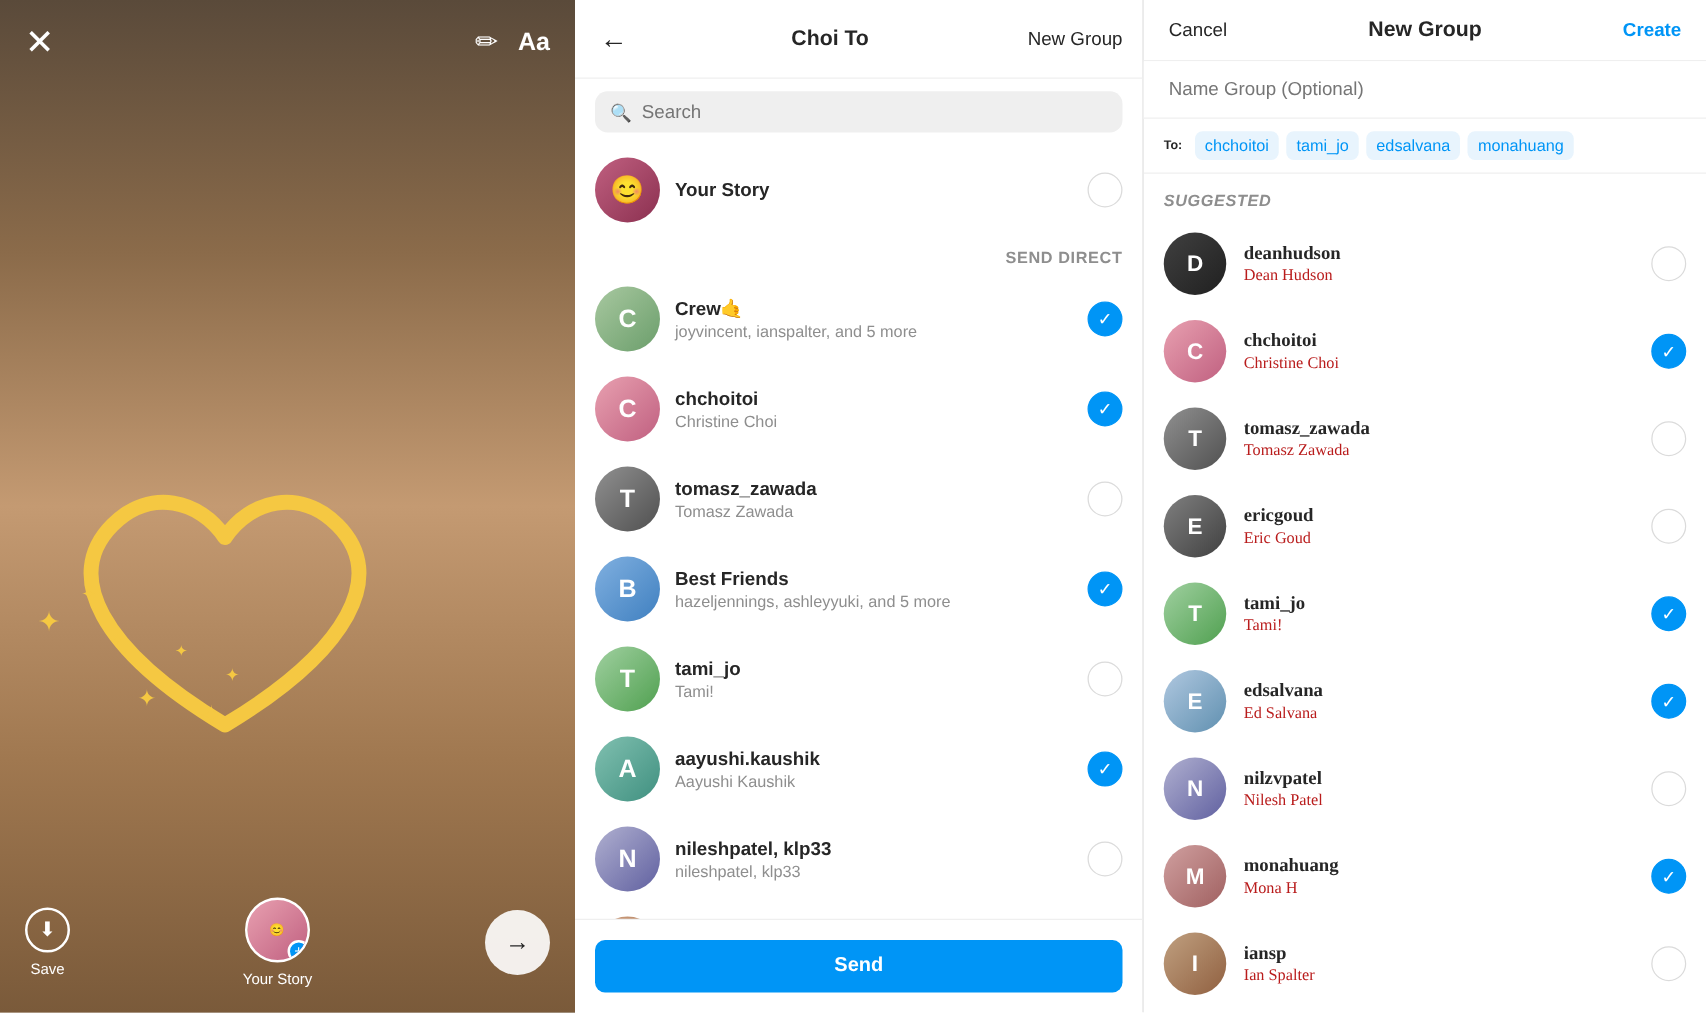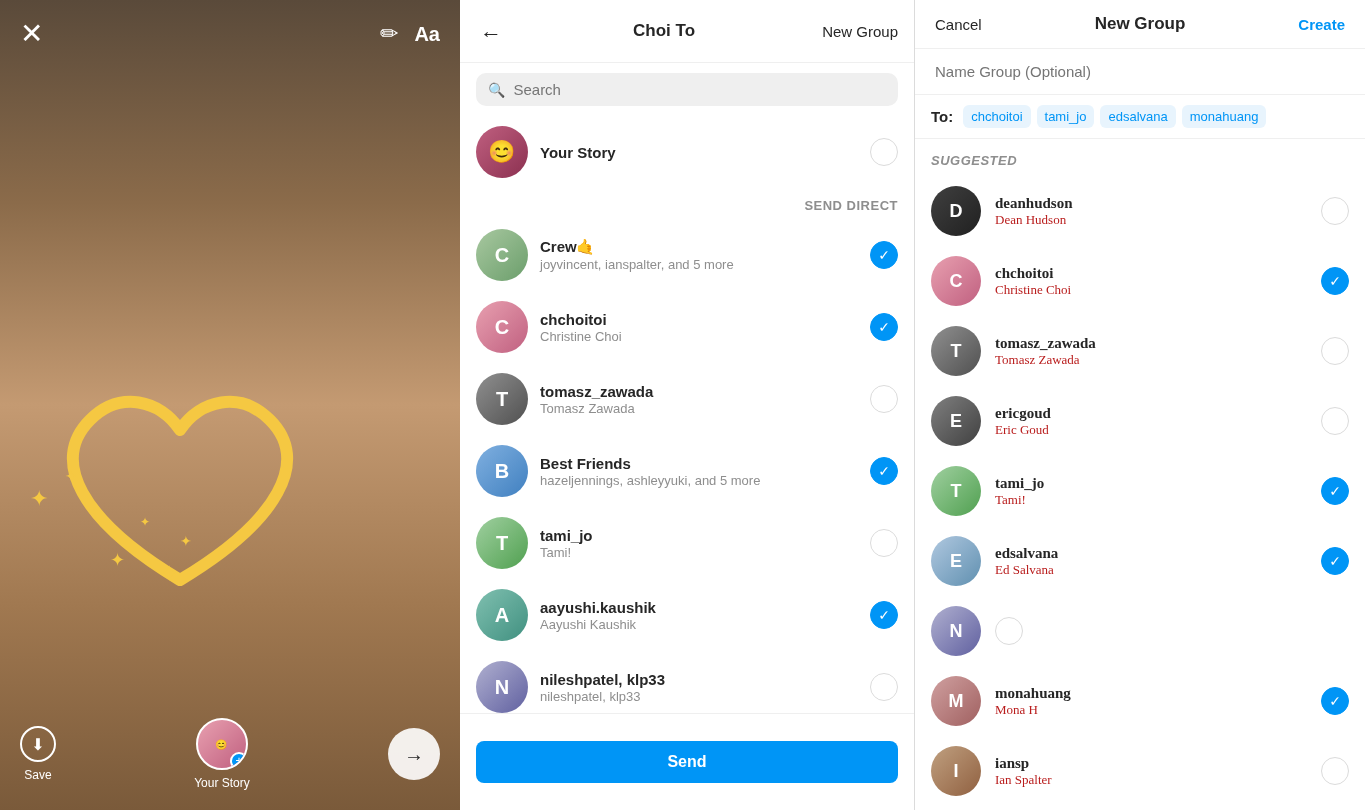--- a/index.html
+++ b/index.html
@@ -253,21 +253,21 @@
     .check-circle.checked {
       background: #0095f6;
       border-color: #0095f6;
       display: flex;
       align-items: center;
       justify-content: center;
       color: white;
       font-size: 14px;
     }
     .send-btn-bar {
-      padding: 27px 16px;
+      padding: 16px 16px;
       border-top: 1px solid #efefef;
     }
     .send-btn {
       width: 100%;
       padding: 12px;
       background: #0095f6;
       color: white;
       border: none;
       border-radius: 8px;
       font-size: 16px;
@@ -319,21 +319,21 @@
     }
     .to-bar {
       display: flex;
       align-items: center;
       padding: 10px 16px;
       border-bottom: 1px solid #efefef;
       flex-wrap: wrap;
       gap: 6px;
     }
     .to-label {
-      font-size: 15px;
+      font-size: 10px;
       font-weight: 600;
       color: #262626;
       margin-right: 4px;
     }
     .to-tag {
       background: #e8f4fd;
       color: #0095f6;
       border-radius: 6px;
       padding: 4px 8px;
       font-size: 13px;
@@ -675,20 +675,24 @@
       <div class="right-avatar av-ed">E</div>
       <div class="right-info">
         <div class="right-name">edsalvana</div>
         <div class="right-sub">Ed Salvana</div>
       </div>
       <div class="right-check checked">✓</div>
     </div>
 
     <div class="right-list-item">
       <div class="right-avatar av-nilesh">N</div>
+      <div class="right-info">
+        <div class="right-name">nilzvpatel</div>
+        <div class="right-sub">Nilesh Patel</div>
+      </div>
       <div class="right-check"></div>
     </div>
 
     <div class="right-list-item">
       <div class="right-avatar av-monahg">M</div>
       <div class="right-info">
         <div class="right-name">monahuang</div>
         <div class="right-sub">Mona H</div>
       </div>
       <div class="right-check checked">✓</div>

